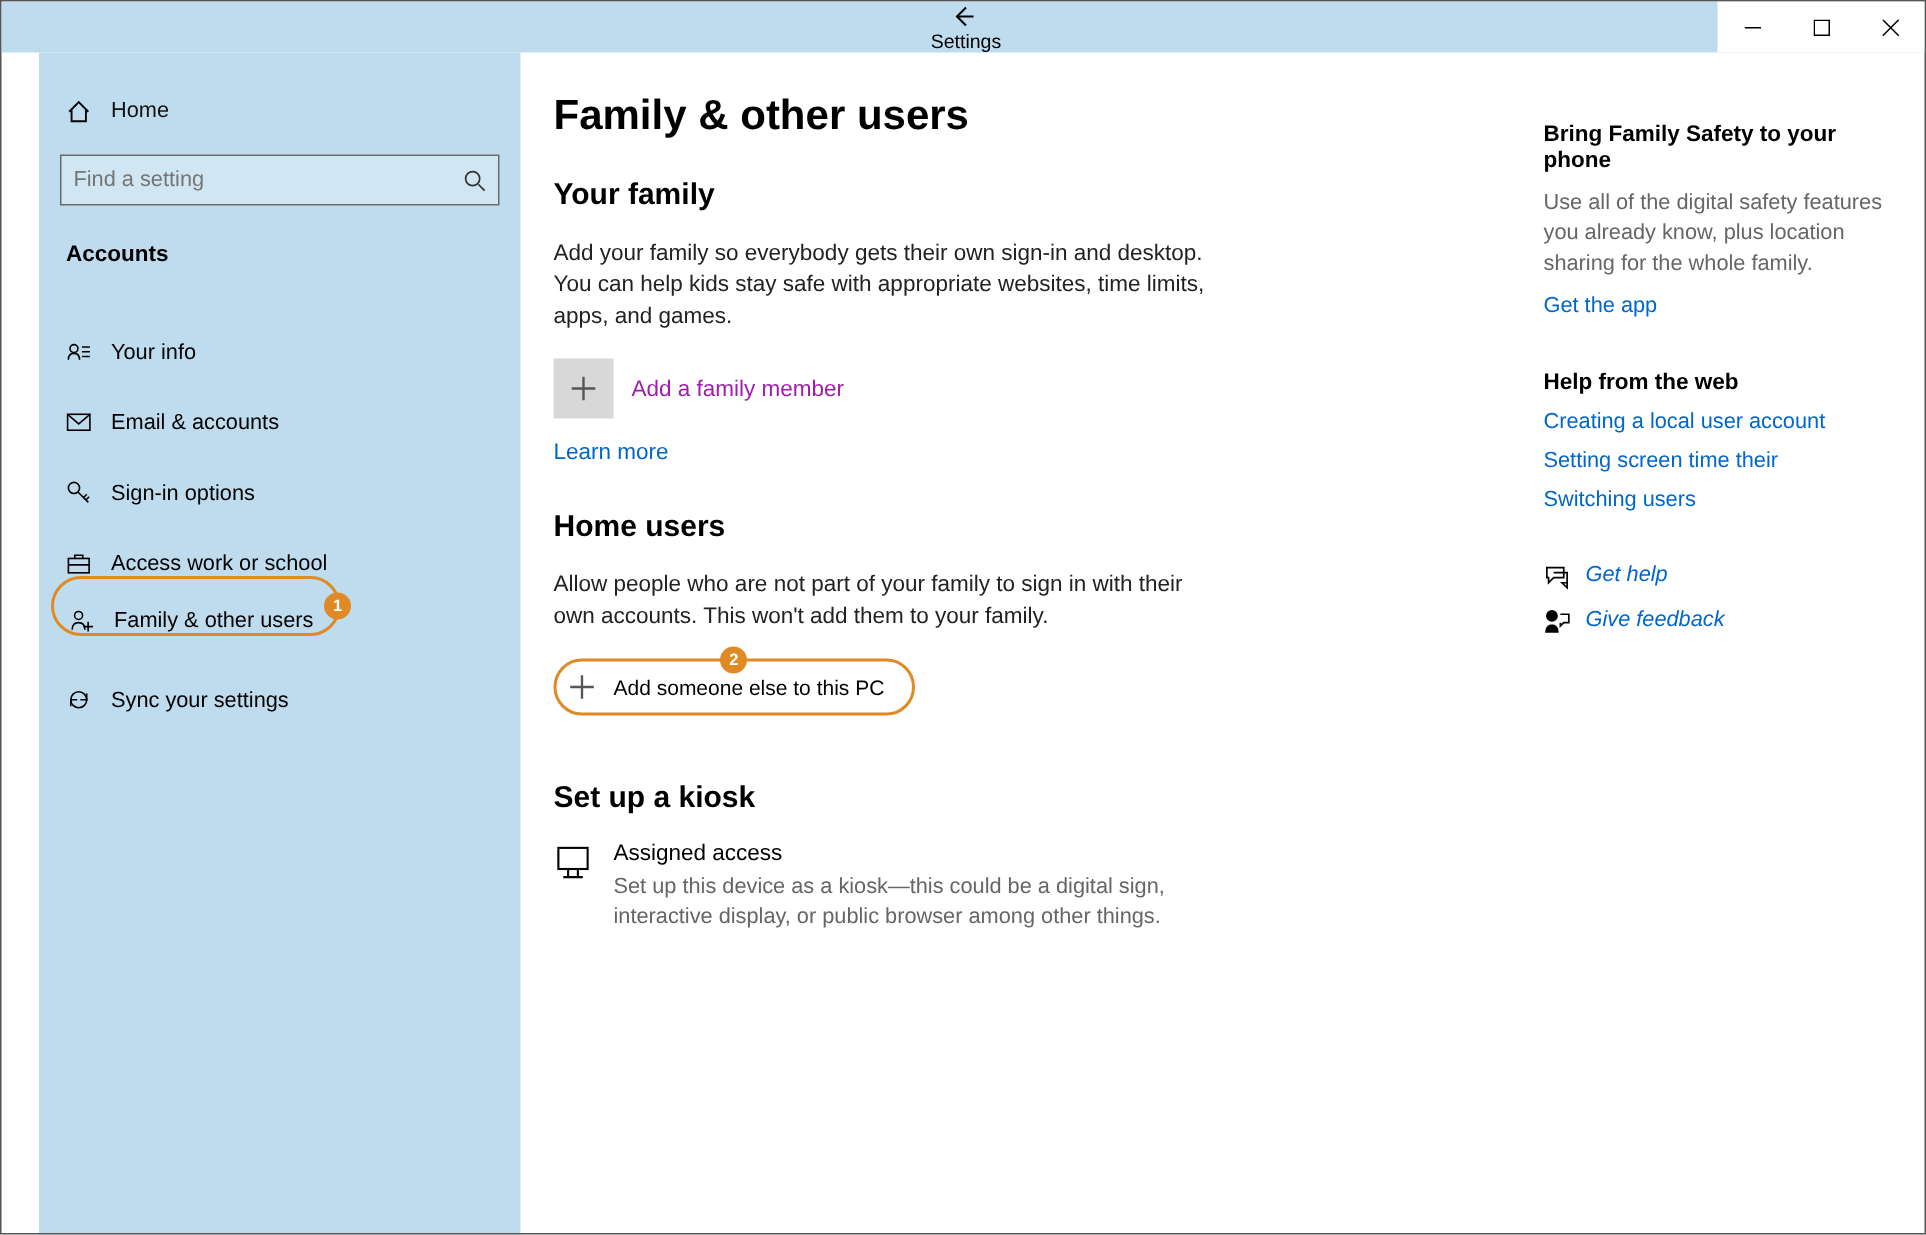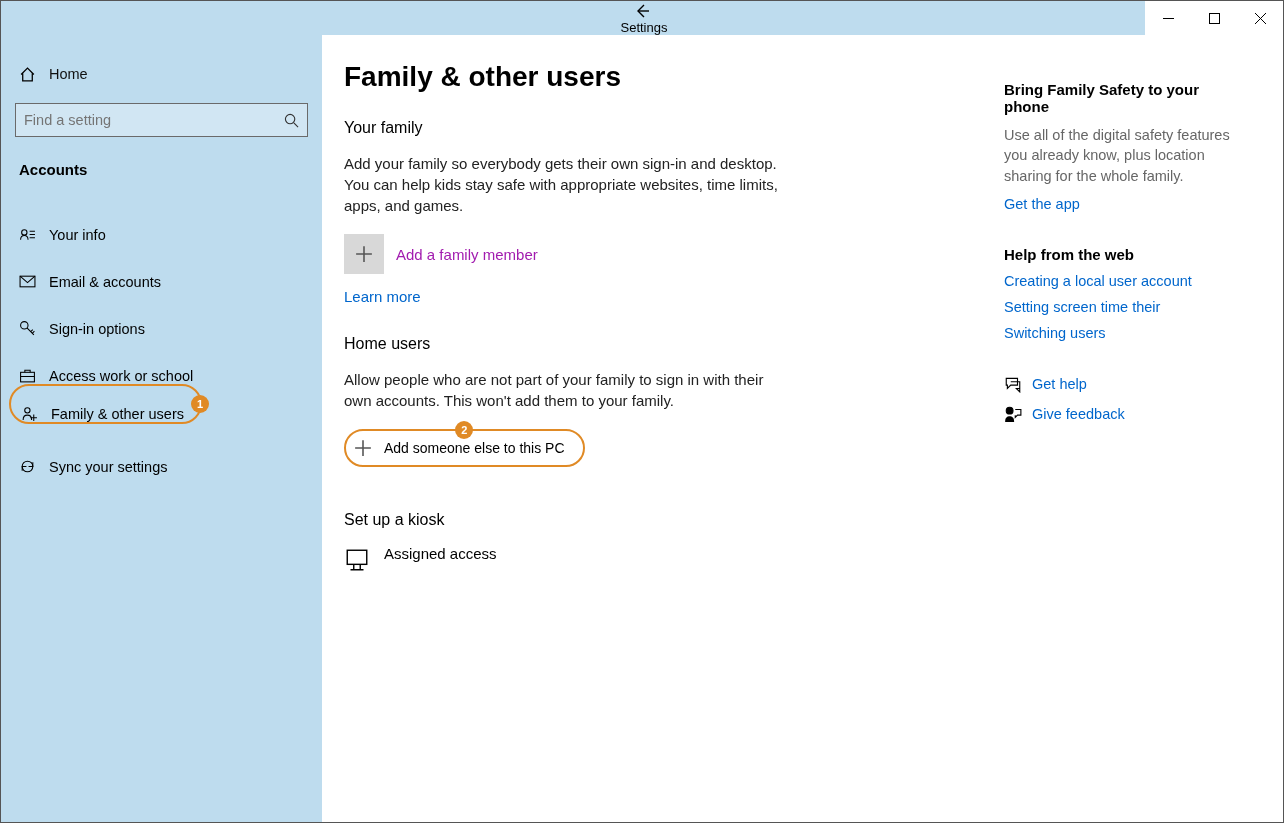--- a/index.html
+++ b/index.html
@@ -41,21 +41,21 @@
     background: #fff;
     height: 34px;
   }
   .win-controls .btn {
     width: 46px; height: 34px;
     display:flex; align-items:center; justify-content:center;
     color:#000;
   }
 
   
-  .layout { display:flex; height: calc(100% - 34px); }
+  .layout { display:flex; height: calc(100% - 34px); margin-left: 25px; }
 
   
   .sidebar {
     width: 321px;
     background: #bedcee;
     height: 100%;
     padding-top: 18px;
   }
   .sb-row {
     display: flex;
@@ -128,21 +128,21 @@
   }
   .content { width: 650px; padding-right: 20px; }
   .aside { flex:1; padding-top: 20px; padding-left: 10px; max-width: 240px;}
 
   h1.page-title {
     font-weight: 600;
     font-size: 28px;
     margin-bottom: 26px;
     color:#000;
   }
-  h2.section { font-size: 16px; font-weight:400; margin-bottom: 16px; color:#000;}
+  h2.section { font-size: 20px; font-weight:700; margin-bottom: 16px; color:#000;}
   p.desc { font-size:15px; color:#222; line-height:1.4; margin-bottom:18px; max-width:440px;}
 
   .add-tile {
     display:flex; align-items:center;
     margin-bottom: 14px;
   }
   .add-tile .plusbox {
     width:40px; height:40px;
     background:#d8d8d8;
     display:flex;align-items:center;justify-content:center;
@@ -175,21 +175,21 @@
   .kiosk-row { display:flex; align-items:flex-start; }
   .kiosk-row .kicon { width:40px; padding-top:2px;}
   .kiosk-row .ktxt .ktitle { font-size:15px; color:#000; margin-bottom:4px;}
   .kiosk-row .ktxt .kdesc { font-size:14.5px; color:#666; line-height:1.4; max-width:380px;}
 
   
   .aside h3 { font-size:15px; font-weight:600; margin-bottom:10px; color:#000;}
   .aside p.adesc { font-size:14.5px; color:#666; line-height:1.4; margin-bottom:10px;}
   .aside .ablock { margin-bottom: 34px;}
   .aside .alink { color:#0066cc; font-size:14.5px; display:block; margin-bottom:10px; cursor:pointer;}
-  .aside .irow { display:flex; align-items:center; margin-bottom:12px;}
+  .aside .irow { display:flex; align-items:flex-start; margin-bottom:12px;font-style:italic;}
   .aside .irow .iricon { width:28px; color:#333;}
   .aside .irow .alink { margin:0;}
 
   svg { display:block; }
 </style>
 </head>
 <body>
 
 <div class="titlebar">
   <div class="back">
@@ -344,20 +344,21 @@
         <h2 class="section">Set up a kiosk</h2>
         <div class="kiosk-row">
           <div class="kicon">
             <svg width="26" height="26" viewBox="0 0 24 24">
                 <rect x="3" y="3" width="18" height="13" stroke="#000" fill="none" stroke-width="1.3"></rect>
                 <path d="M9 16 V21 M15 16 V21 M6 21 H18" stroke="#000" stroke-width="1.3"></path>
               </svg>
           </div>
           <div class="ktxt">
             <div class="ktitle">Assigned access</div>
+            <div class="kdesc">Set up this device as a kiosk—this could be a digital sign, interactive display, or public browser among other things.</div>
           </div>
         </div>
       </div>
     </div>
 
     <div class="aside">
       <div class="ablock">
         <h3>Bring Family Safety to your phone</h3>
         <p class="adesc">Use all of the digital safety features you already know, plus location sharing for the whole family.</p>
         <span class="alink">Get the app</span>

